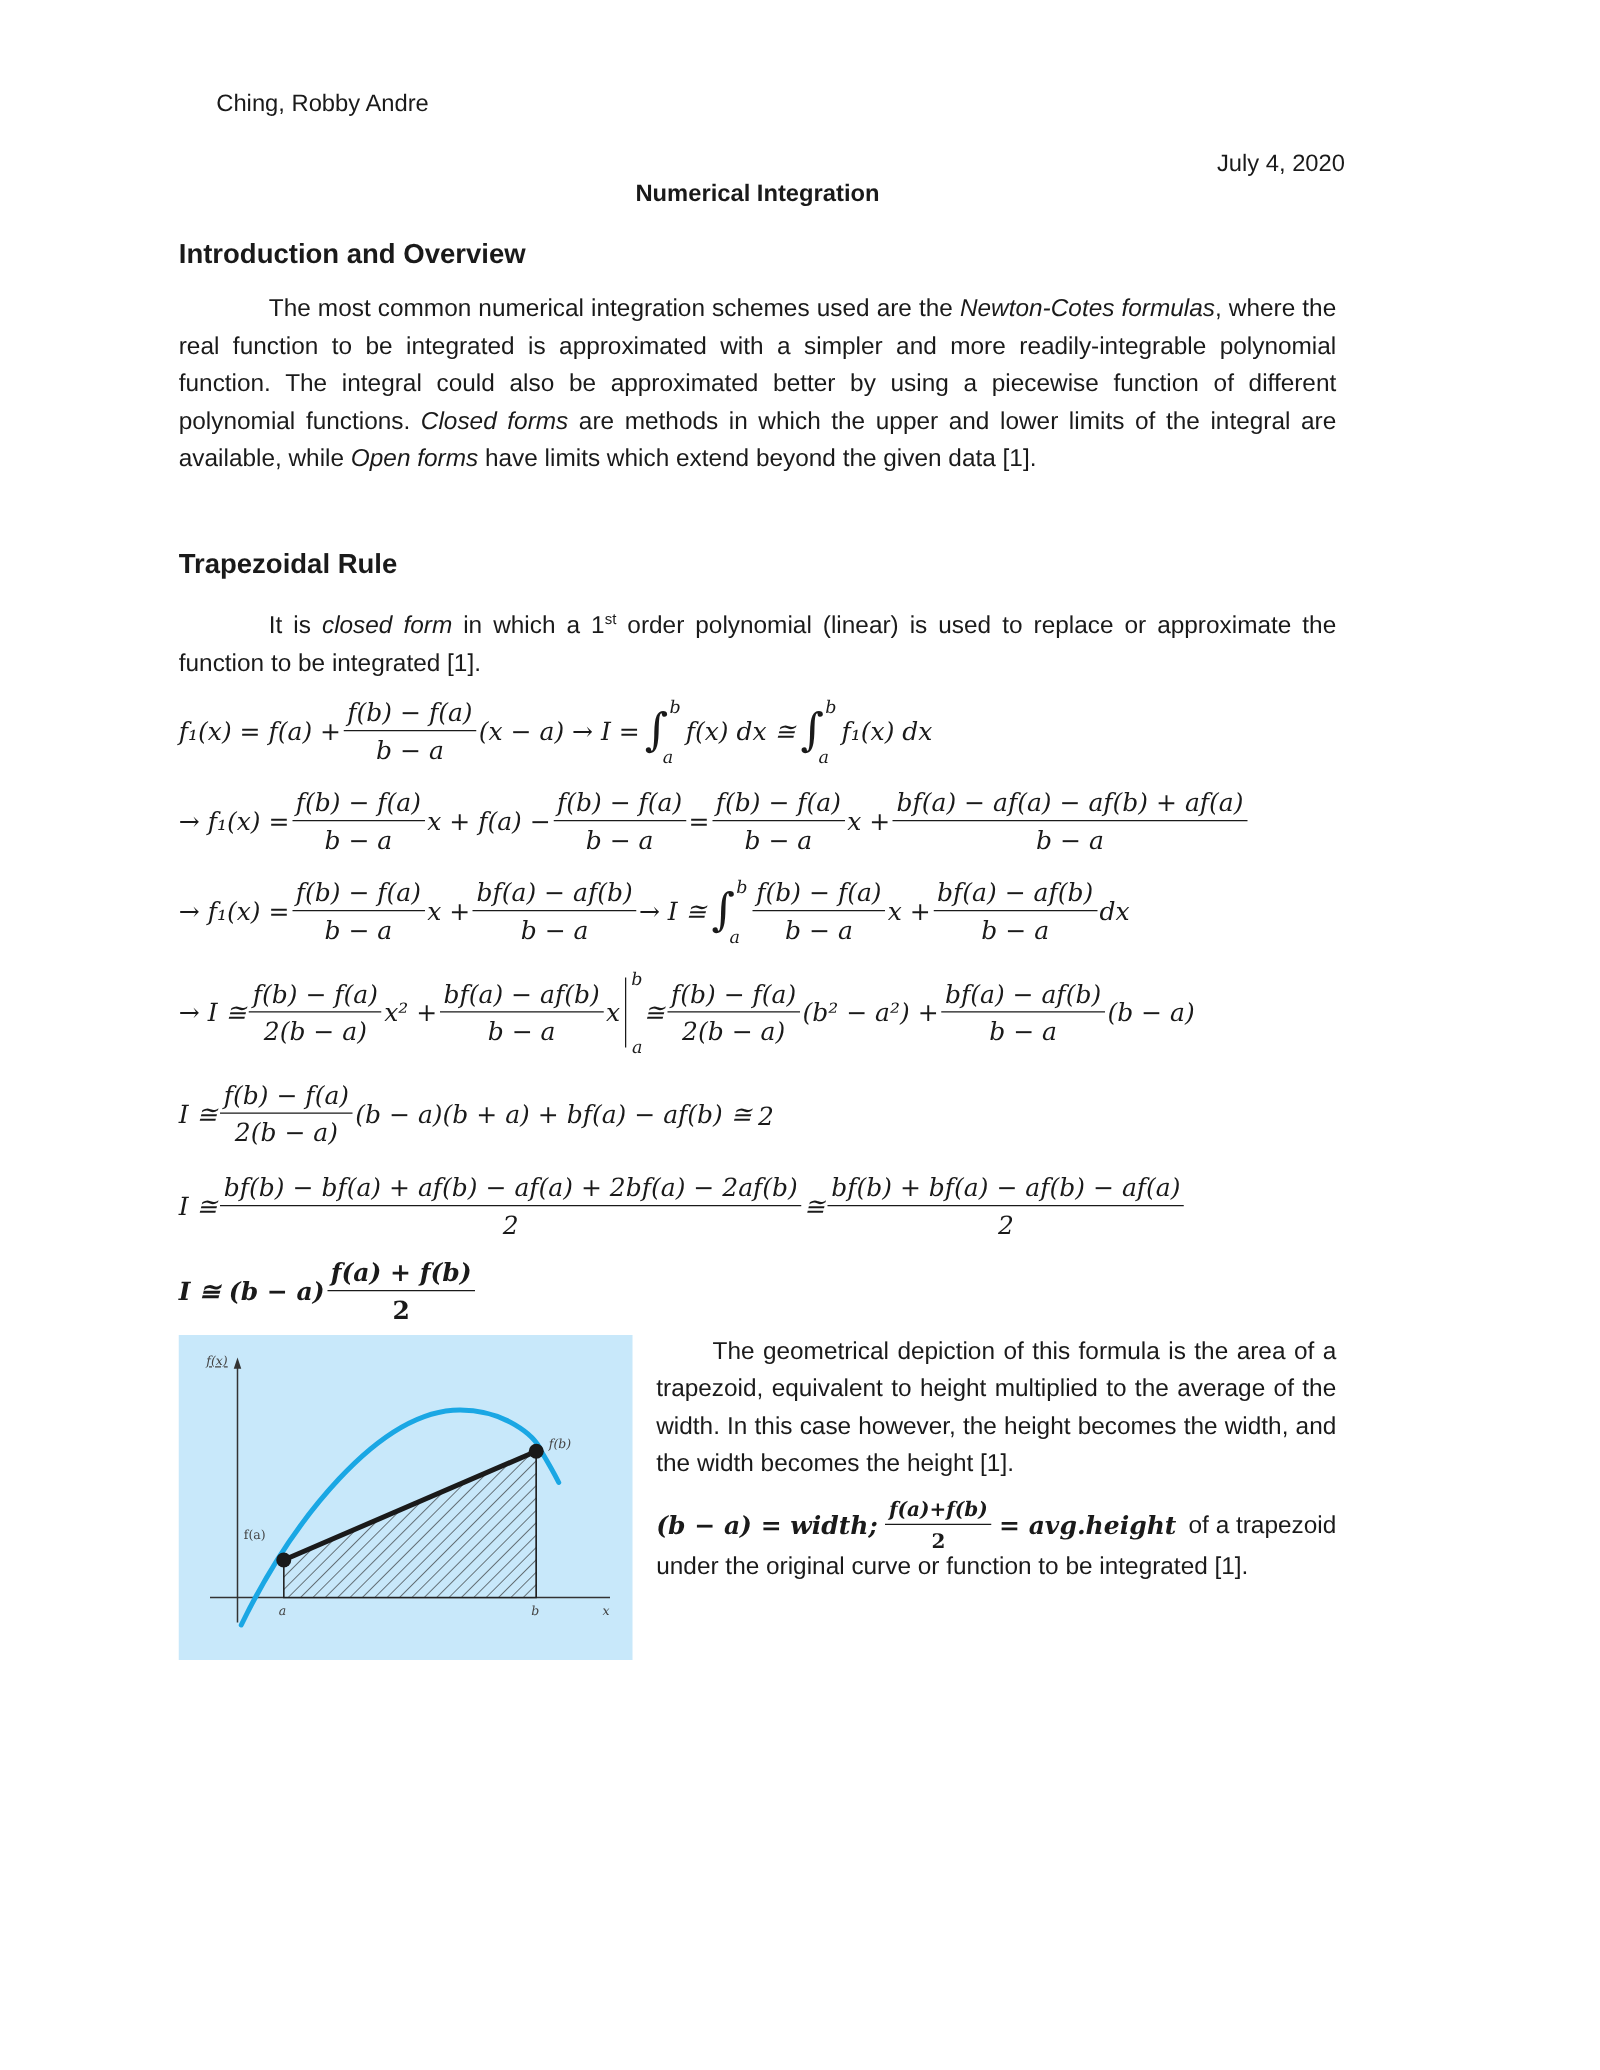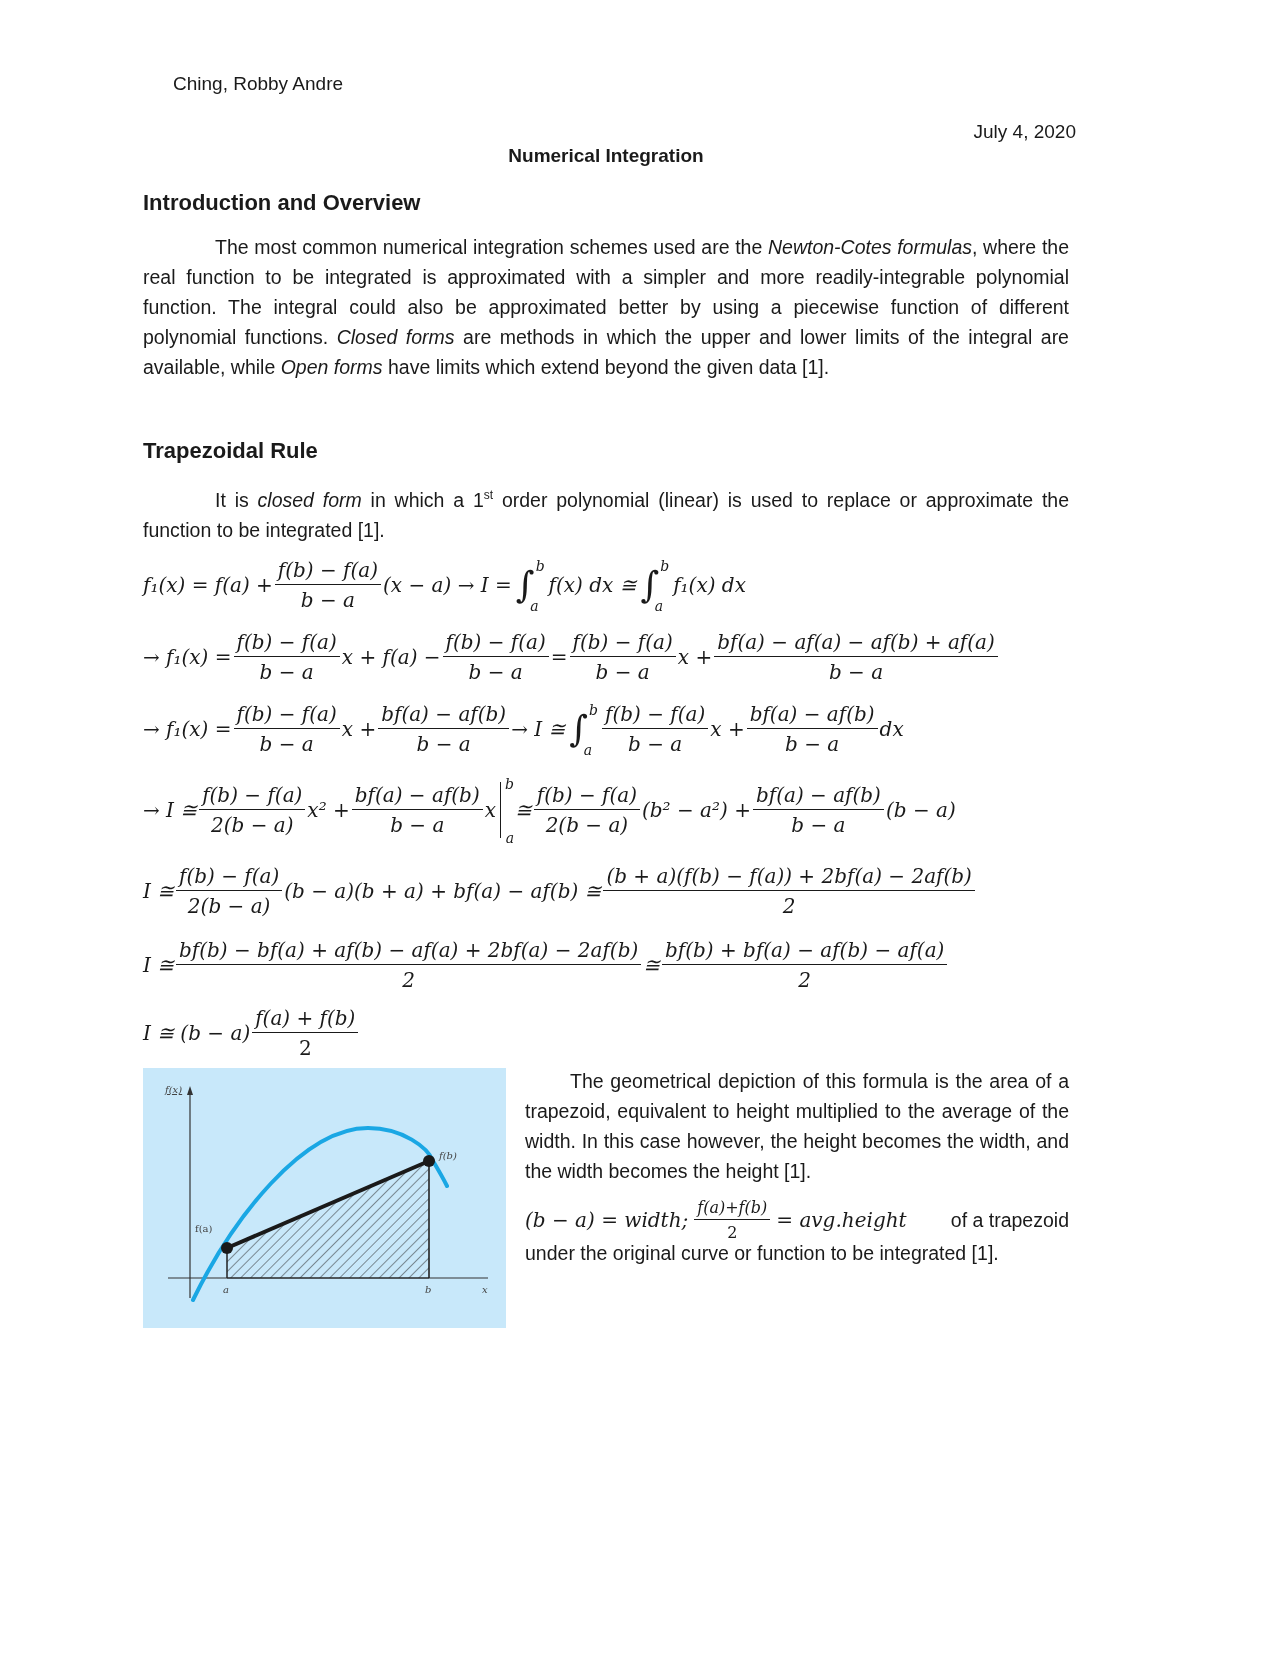--- a/index.html
+++ b/index.html
@@ -15,21 +15,21 @@
   .eq { position: absolute; display: flex; align-items: center; white-space: nowrap; }
   .frac { display: inline-flex; flex-direction: column; align-items: center; vertical-align: middle; margin: 0 2px; }
   .frac .num { padding: 0 3px 2px 3px; border-bottom: 1.6px solid #1a1a1a; }
   .frac .den { padding: 3px 3px 0 3px; }
   .int { font-size: 36px; font-style: normal; position: relative; margin: 0 4px; display: inline-block; line-height: 1; }
   .int .lim-top { position: absolute; top: -8px; right: -10px; font-size: 14px; font-style: italic; }
   .int .lim-bot { position: absolute; bottom: -10px; right: -4px; font-size: 14px; font-style: italic; }
   .bar { display: inline-block; position: relative; border-right: 1.6px solid #1a1a1a; height: 56px; margin: 0 14px 0 4px; }
   .bar .lim-top { position: absolute; top: -6px; right: -14px; font-size: 14px; }
   .bar .lim-bot { position: absolute; bottom: -8px; right: -14px; font-size: 14px; }
-  .bold { font-weight: normal; text-align: center; }
+  .bold { font-weight: bold; text-align: center; }
   .figure { position: absolute; left: 143px; top: 1068px; width: 363px; height: 260px; background: #c8e8fa; }
   .figure svg { width: 100%; height: 100%; display: block; }
 </style>
 </head>
 <body>
 
 <div class="abs hdr" style="left:143px; top:73px;margin-left:30px;">Ching, Robby Andre</div>
 <div class="abs hdr" style="right:204px; top:73px;margin-top:48px;">July 4, 2020</div>
 
 <div class="abs title" style="left:0; width:1212px; text-align:center; top:145px;">Numerical Integration</div>
@@ -135,21 +135,20 @@
 </div>
 
 <div class="eq math" style="left:143px; top:864px;">
   <span>I ≅</span>
   <span class="frac">
       <span class="num">f(b) − f(a)</span>
       <span class="den">2(b − a)</span>
     </span>
   <span>(b − a)(b + a) + bf(a) − af(b) ≅</span>
   <span class="frac">
-      <span class="num">(b + a)(f(b) − f(a)) + 2bf(a) − 2af(b)</span>
       <span class="den">2</span>
     </span>
 </div>
 
 <div class="eq math" style="left:143px; top:938px;">
   <span>I ≅</span>
   <span class="frac">
       <span class="num">bf(b) − bf(a) + af(b) − af(a) + 2bf(a) − 2af(b)</span>
       <span class="den">2</span>
     </span>

